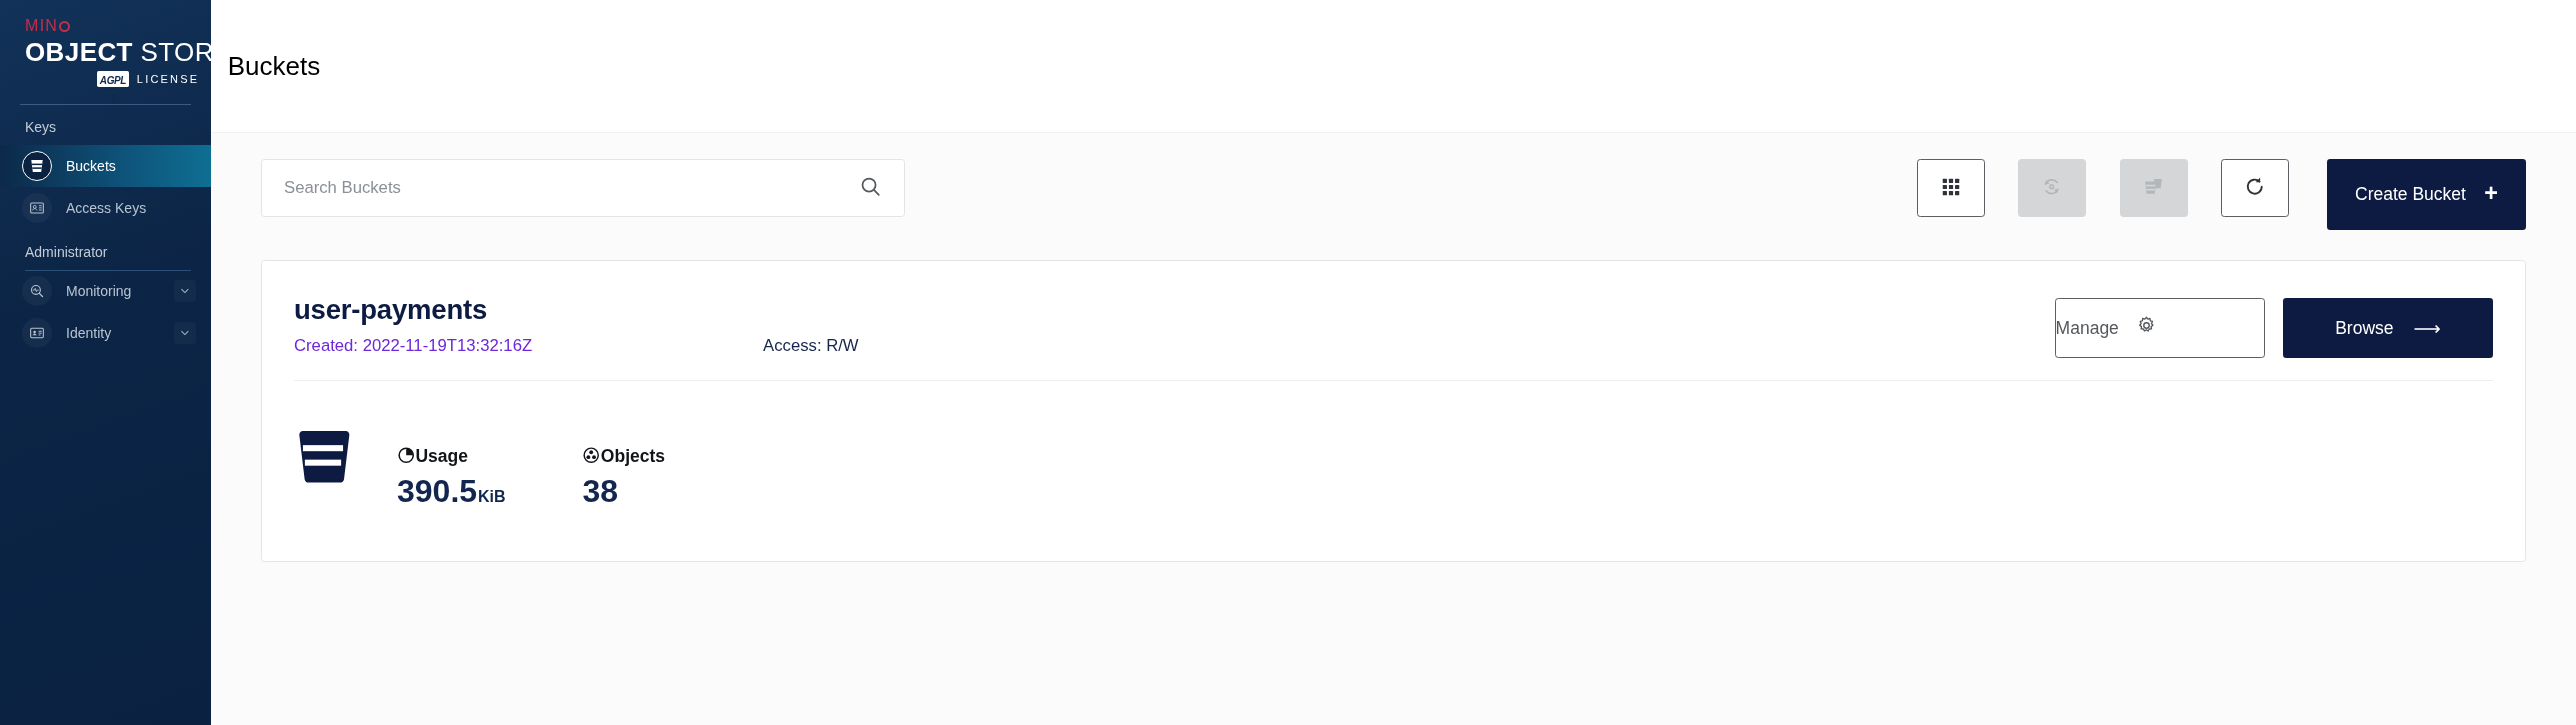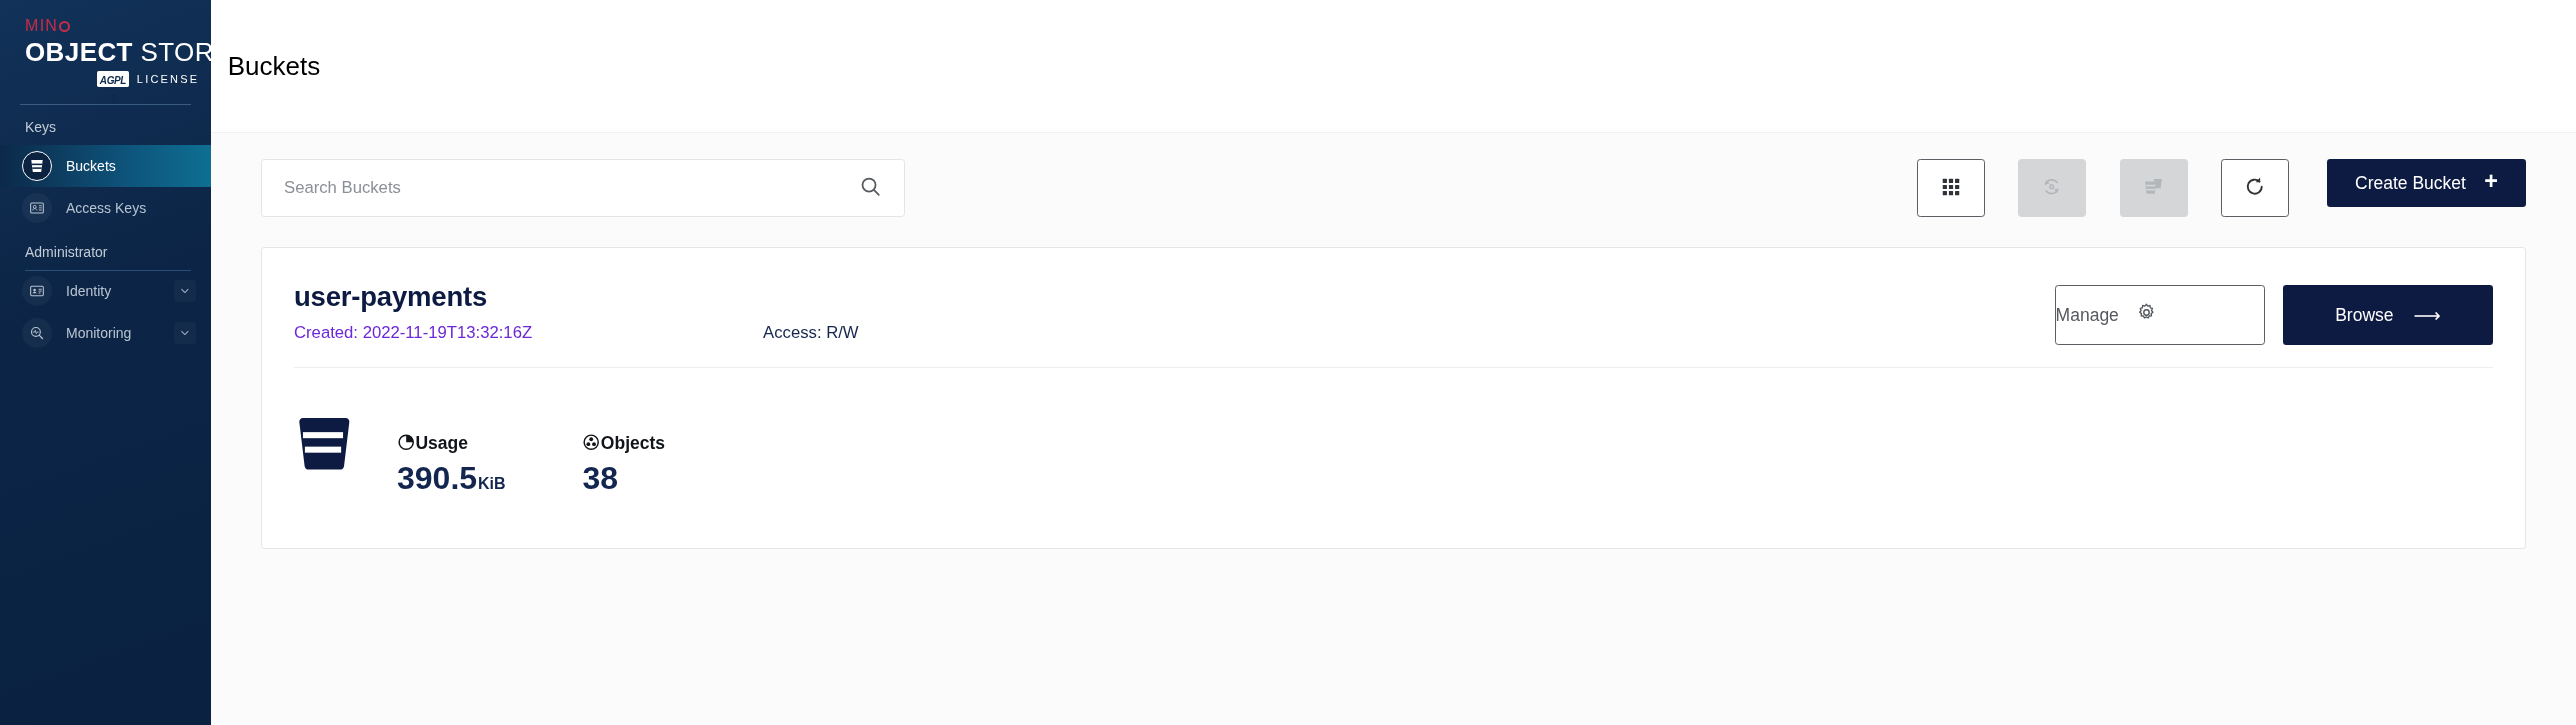--- a/index.html
+++ b/index.html
@@ -242,21 +242,21 @@
     background: #ffffff;
     border: 0.8px solid #5b5f63;
   }
   .icon-btn.disabled {
     background: #d4d6d8;
     border: 0.8px solid #d4d6d8;
     cursor: default;
   }
 
   .create-btn {
-    height: 48px;
+    height: 71px;
     background: #0d1b42;
     color: #fff;
     border: none;
     border-radius: 3.3px;
     font-size: 17.5px;
     font-family: "Liberation Sans", sans-serif;
     display: flex;
     align-items: center;
     gap: 18.4px;
     padding: 0 28px;
@@ -441,45 +441,45 @@
       <span class="nav-label">Access Keys</span>
     </div>
 
 
     <div class="nav-group-label">Administrator</div>
     <div class="nav-group-rule"></div>
 
     <div class="nav-item">
       <span class="nav-icon">
         <svg width="16" height="16" viewBox="0 0 24 24" aria-hidden="true">
+          <circle cx="10.4" cy="10.4" r="6.6" fill="none" stroke="#b9c4d0" stroke-width="1.7"></circle>
+          <line x1="15.2" y1="15.2" x2="20.2" y2="20.2" stroke="#b9c4d0" stroke-width="2" stroke-linecap="round"></line>
+          <path d="M6.4 10.6h1.8l1.2-2.6 1.6 5 1.3-2.4h1.6" fill="none" stroke="#b9c4d0" stroke-width="1.4" stroke-linecap="round" stroke-linejoin="round"></path>
+        </svg>
+      </span>
+      <span class="nav-label">Monitoring</span>
+      <span class="nav-chevron">
+        <svg width="11.7" height="11.7" viewBox="0 0 24 24" aria-hidden="true">
+          <path d="M5.5 9l6.5 6.5L18.5 9" fill="none" stroke="#9fb0c2" stroke-width="2.1" stroke-linecap="round" stroke-linejoin="round"></path>
+        </svg>
+      </span>
+    </div>
+
+    <div class="nav-item">
+      <span class="nav-icon">
+        <svg width="16" height="16" viewBox="0 0 24 24" aria-hidden="true">
           <rect x="2.5" y="5" width="19" height="14" rx="1.6" fill="none" stroke="#b9c4d0" stroke-width="1.6"></rect>
           <circle cx="8.4" cy="10.6" r="2.0" fill="#b9c4d0"></circle>
           <path d="M5.2 15.4c0.6-1.6 1.9-2.4 3.2-2.4s2.6 0.8 3.2 2.4z" fill="#b9c4d0"></path>
           <line x1="14.4" y1="9.4" x2="19.0" y2="9.4" stroke="#b9c4d0" stroke-width="1.5"></line>
           <line x1="14.4" y1="12.2" x2="19.0" y2="12.2" stroke="#b9c4d0" stroke-width="1.5"></line>
           <line x1="14.4" y1="15.0" x2="17.2" y2="15.0" stroke="#b9c4d0" stroke-width="1.5"></line>
         </svg>
       </span>
       <span class="nav-label">Identity</span>
-      <span class="nav-chevron">
-        <svg width="11.7" height="11.7" viewBox="0 0 24 24" aria-hidden="true">
-          <path d="M5.5 9l6.5 6.5L18.5 9" fill="none" stroke="#9fb0c2" stroke-width="2.1" stroke-linecap="round" stroke-linejoin="round"></path>
-        </svg>
-      </span>
-    </div>
-
-    <div class="nav-item">
-      <span class="nav-icon">
-        <svg width="16" height="16" viewBox="0 0 24 24" aria-hidden="true">
-          <circle cx="10.4" cy="10.4" r="6.6" fill="none" stroke="#b9c4d0" stroke-width="1.7"></circle>
-          <line x1="15.2" y1="15.2" x2="20.2" y2="20.2" stroke="#b9c4d0" stroke-width="2" stroke-linecap="round"></line>
-          <path d="M6.4 10.6h1.8l1.2-2.6 1.6 5 1.3-2.4h1.6" fill="none" stroke="#b9c4d0" stroke-width="1.4" stroke-linecap="round" stroke-linejoin="round"></path>
-        </svg>
-      </span>
-      <span class="nav-label">Monitoring</span>
       <span class="nav-chevron">
         <svg width="11.7" height="11.7" viewBox="0 0 24 24" aria-hidden="true">
           <path d="M5.5 9l6.5 6.5L18.5 9" fill="none" stroke="#9fb0c2" stroke-width="2.1" stroke-linecap="round" stroke-linejoin="round"></path>
         </svg>
       </span>
     </div>
   </nav>
 
   <section class="main">
 

